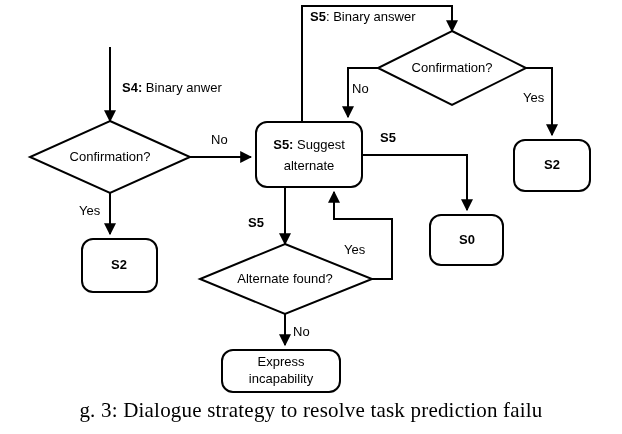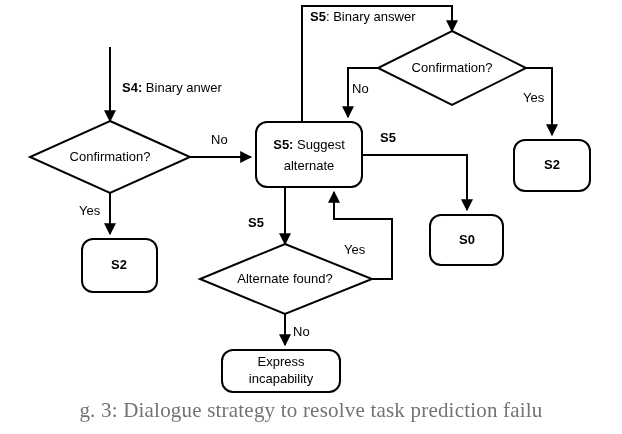--- a/index.html
+++ b/index.html
@@ -61,21 +61,21 @@
   .edge-label-bold {
     font-weight: bold;
   }
   .caption {
     position: absolute;
     left: 0;
     top: 398px;
     width: 622px;
     font-family: "Liberation Serif", serif;
     font-size: 21px;
-    color: #737373;
+    color: #000000;
     white-space: nowrap;
     text-align: center;
     letter-spacing: 0.2px;
   }
 </style>
 </head>
 <body>
 
 <div id="figure-root">
 

